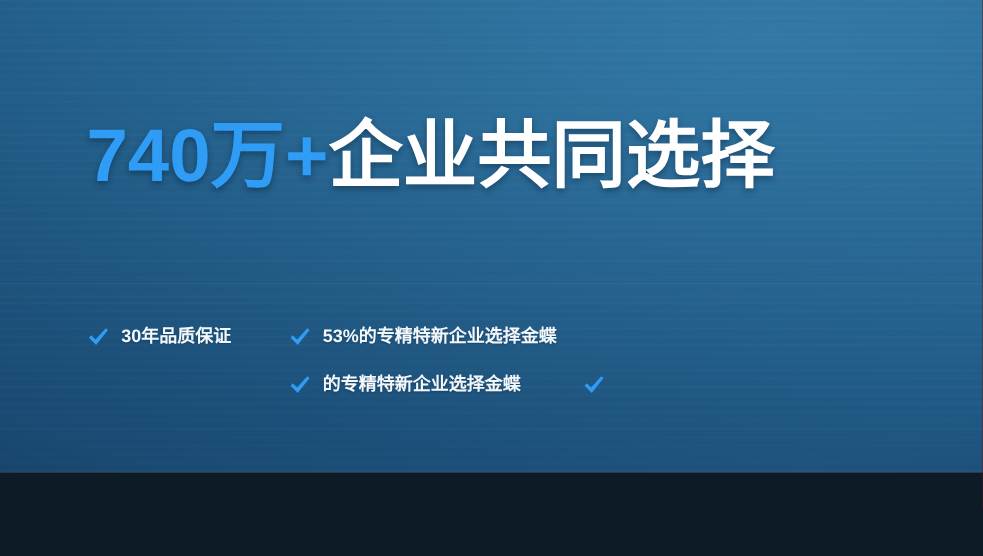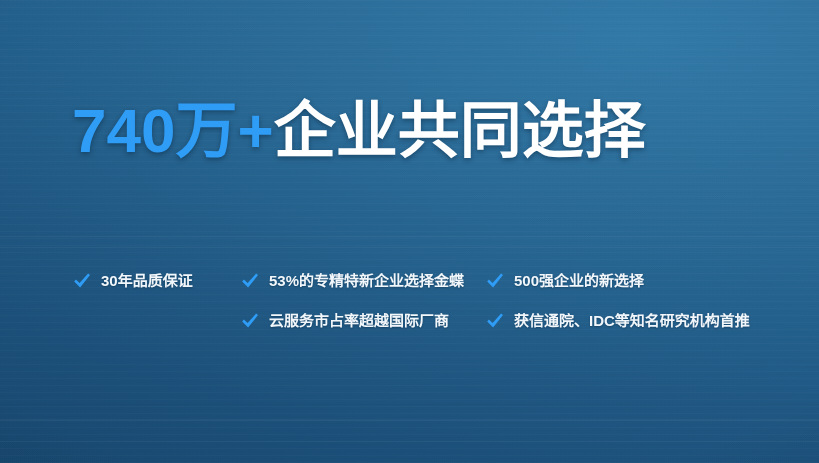--- a/index.html
+++ b/index.html
@@ -4,21 +4,21 @@
 <title>Kingdee Banner</title>
 <style>
   html, body {
     margin: 0;
     padding: 0;
     background: #0d1b26;
   }
   #banner {
     position: relative;
     width: 819px;
-    height: 463px;
+    height: 394px;
     overflow: hidden;
     font-family: "Liberation Sans", "DejaVu Sans", sans-serif;
     background: #7f1d1d;
     -webkit-font-smoothing: antialiased;
   }
   
   #bg-base {
     position: absolute;
     inset: 0;
     background:
@@ -161,45 +161,36 @@
           <span class="feature-label">30年品质保证</span>
         </div>
         <div class="feature-item col-1">
           <span class="check-icon">
             <svg viewBox="0 0 20 20" xmlns="http://www.w3.org/2000/svg" aria-hidden="true">
               <path d="M2.2 10.4 L3.9 8.4 L7.6 12.0 L16.1 2.6 L18.0 4.1 L8.1 16.6 Z" fill="#2f9cf5"></path>
             </svg>
           </span>
           <span class="feature-label">53%的专精特新企业选择金蝶</span>
         </div>
-        <div class="feature-item col-2">
-          <span class="check-icon">
-            <svg viewBox="0 0 20 20" xmlns="http://www.w3.org/2000/svg" aria-hidden="true">
-              <path d="M2.2 10.4 L3.9 8.4 L7.6 12.0 L16.1 2.6 L18.0 4.1 L8.1 16.6 Z" fill="#2f9cf5"></path>
-            </svg>
-          </span>
-          <span class="feature-label">500强企业的新选择</span>
-        </div>
       </div>
 
       <div class="feature-row">
         <div class="feature-item col-1">
           <span class="check-icon">
             <svg viewBox="0 0 20 20" xmlns="http://www.w3.org/2000/svg" aria-hidden="true">
               <path d="M2.2 10.4 L3.9 8.4 L7.6 12.0 L16.1 2.6 L18.0 4.1 L8.1 16.6 Z" fill="#2f9cf5"></path>
             </svg>
           </span>
-          <span class="feature-label">云服务市占率超越国际厂商</span>
+          <span class="feature-label">的专精特新企业选择金蝶</span>
         </div>
         <div class="feature-item col-2">
           <span class="check-icon">
             <svg viewBox="0 0 20 20" xmlns="http://www.w3.org/2000/svg" aria-hidden="true">
               <path d="M2.2 10.4 L3.9 8.4 L7.6 12.0 L16.1 2.6 L18.0 4.1 L8.1 16.6 Z" fill="#2f9cf5"></path>
             </svg>
           </span>
-          <span class="feature-label">获信通院、IDC等知名研究机构首推</span>
         </div>
       </div>
 
     </div>
 
   </div>
 </div>
 
 </body></html>

